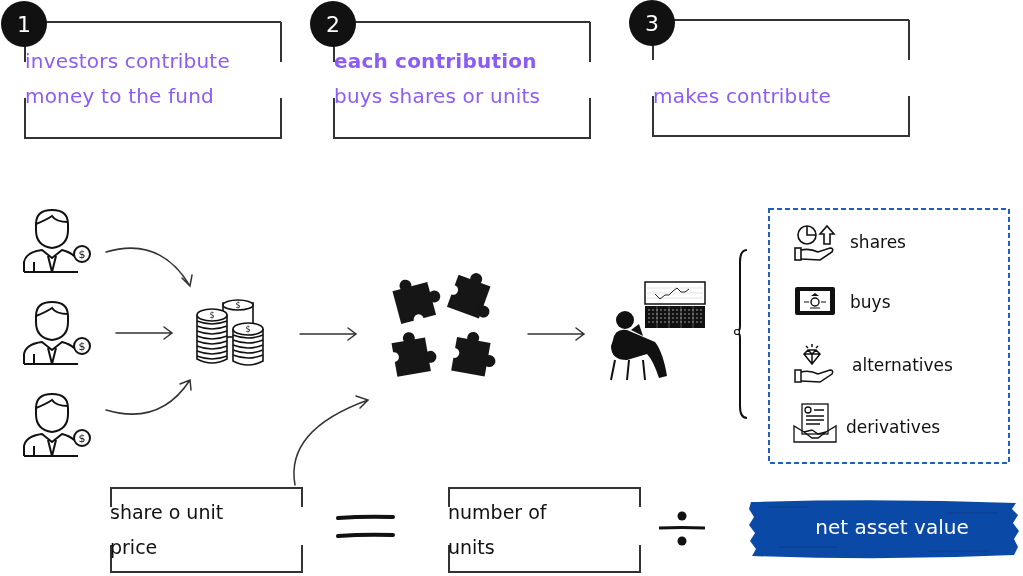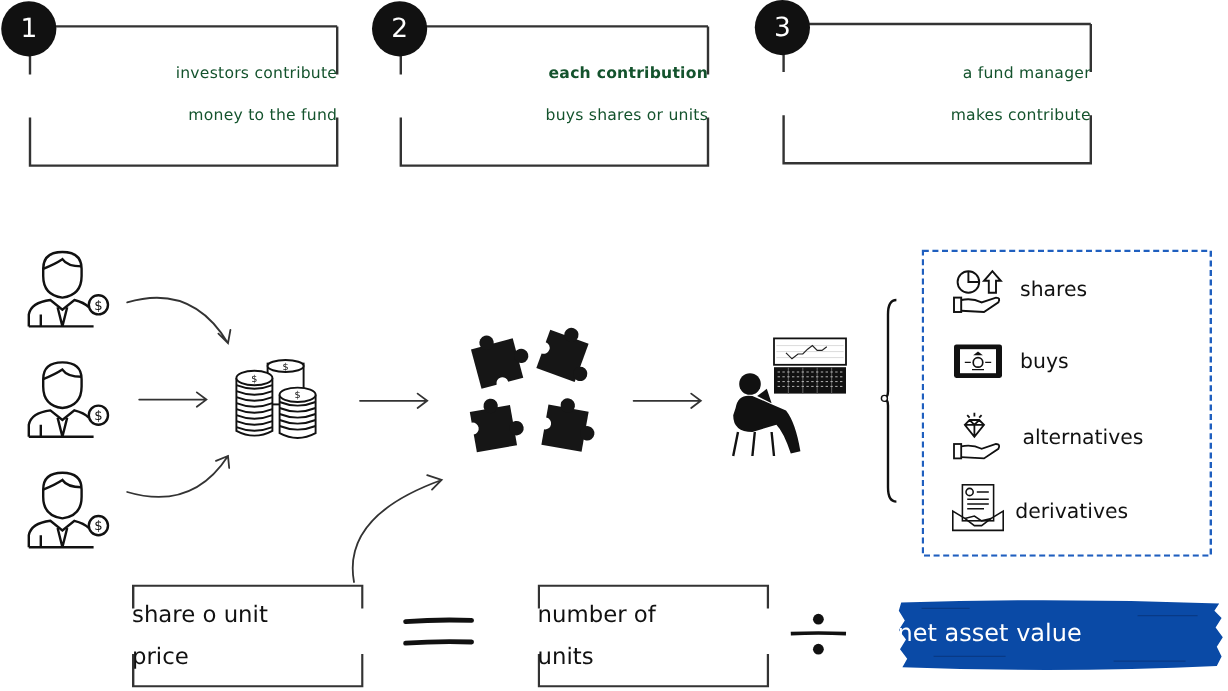--- a/index.html
+++ b/index.html
@@ -4,25 +4,25 @@
 <style>
   html, body { margin: 0; padding: 0; background: #ffffff; }
   body { width: 1023px; height: 576px; position: relative; overflow: hidden;
          font-family: "DejaVu Sans", sans-serif; color: #111; }
   .abs { position: absolute; }
   .step-box { position: absolute; }
   .step-box svg.frame { position: absolute; left: 0; top: 0; overflow: visible; }
   .step-num { position: absolute; width: 46px; height: 46px; border-radius: 50%;
               background: #111; color: #fff; font-size: 22px; display: flex;
               align-items: center; justify-content: center; font-family: "DejaVu Sans", sans-serif; }
-  .step-text { position: absolute; left: 0; right: 0; text-align: right;
-               font-size: 13px; line-height: 35px; letter-spacing: 0.2px; color: #14532d; }
+  .step-text { position: absolute; left: 0; right: 0; text-align: left;
+               font-size: 20px; line-height: 35px; letter-spacing: 0.2px; color: #8b5cf6; }
   .asset-label { position: absolute; font-size: 17px; color: #111; }
   .nav-banner { position: absolute; left: 748px; top: 499px; width: 272px; height: 60px; }
-  .nav-text { position: absolute; left: 0; right: 0; top: 16px; 
+  .nav-text { position: absolute; left: 16px; right: 0; top: 16px; text-align: center;
               color: #fff; font-size: 20px; }
   .formula-text { position: absolute; left: 0; right: 0; font-size: 19px; line-height: 35px; }
 </style>
 </head>
 <body>
 
 <div class="step-box" style="left:25px;top:22px;width:256px;height:116px;">
   <svg class="frame" width="256" height="116">
     <path d="M0 0 L256 0 M256 0 L256 40 M256 76 L256 116 L0 116 L0 76 M0 40 L0 20" stroke="#333" stroke-width="2" fill="none"></path>
   </svg>
@@ -37,21 +37,20 @@
   </svg>
   <div class="step-text" style="top:22px;font-weight:bold;">each contribution</div>
   <div class="step-text" style="top:57px;">buys shares or units</div>
 </div>
 <div class="step-num" style="left:310px;top:1px;">2</div>
 
 <div class="step-box" style="left:653px;top:20px;width:256px;height:116px;">
   <svg class="frame" width="256" height="116">
     <path d="M0 0 L256 0 M256 0 L256 40 M256 76 L256 116 L0 116 L0 76 M0 40 L0 20" stroke="#333" stroke-width="2" fill="none"></path>
   </svg>
-  <div class="step-text" style="top:24px;">a fund manager</div>
   <div class="step-text" style="top:59px;">makes contribute</div>
 </div>
 <div class="step-num" style="left:629px;top:0px;">3</div>
 
 <svg class="abs" style="left:22px;top:206px;" width="72" height="72" viewBox="0 0 72 72">
   <g fill="none" stroke="#111" stroke-width="2">
     <path d="M14 18 Q14 4 30 4 Q46 4 46 18 L46 24 Q46 40 30 42 Q14 40 14 24 Z"></path>
     <path d="M14 18 Q24 14 30 10 Q34 16 46 16"></path>
     <path d="M2 66 L2 56 Q4 46 20 44 L30 52 L40 44 Q48 46 52 50"></path>
     <path d="M26 50 L30 66 L34 50"></path>

